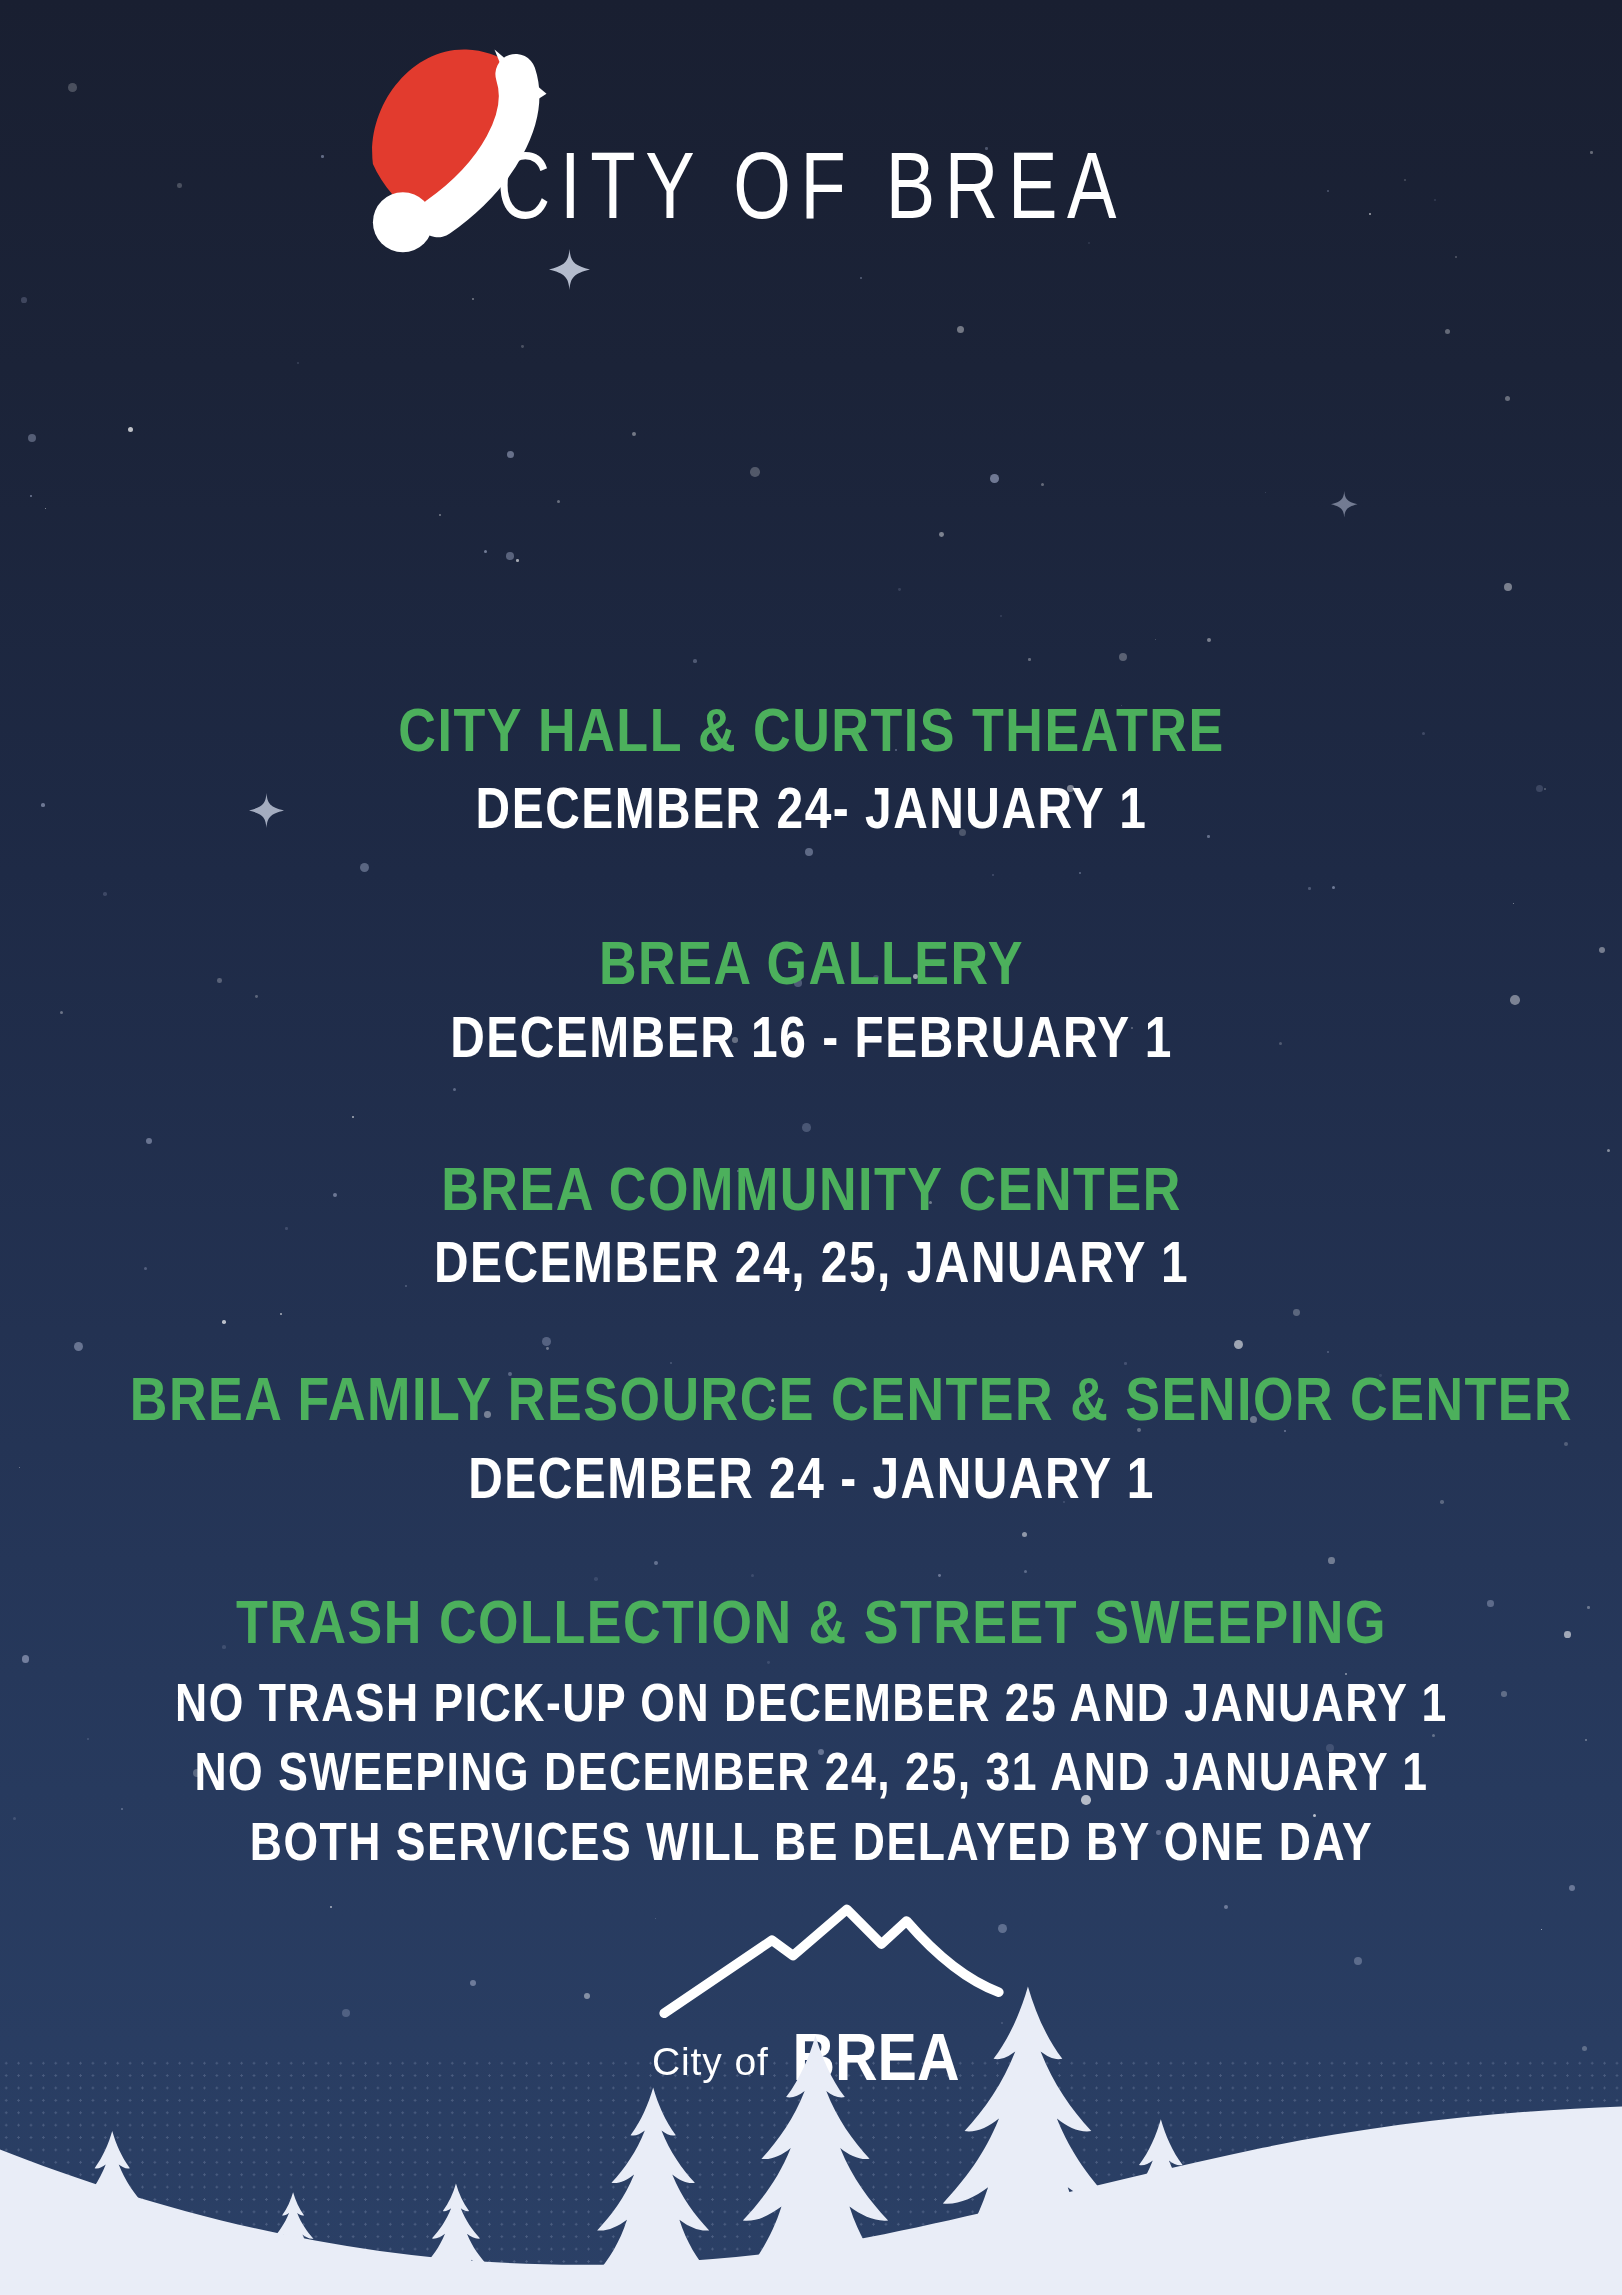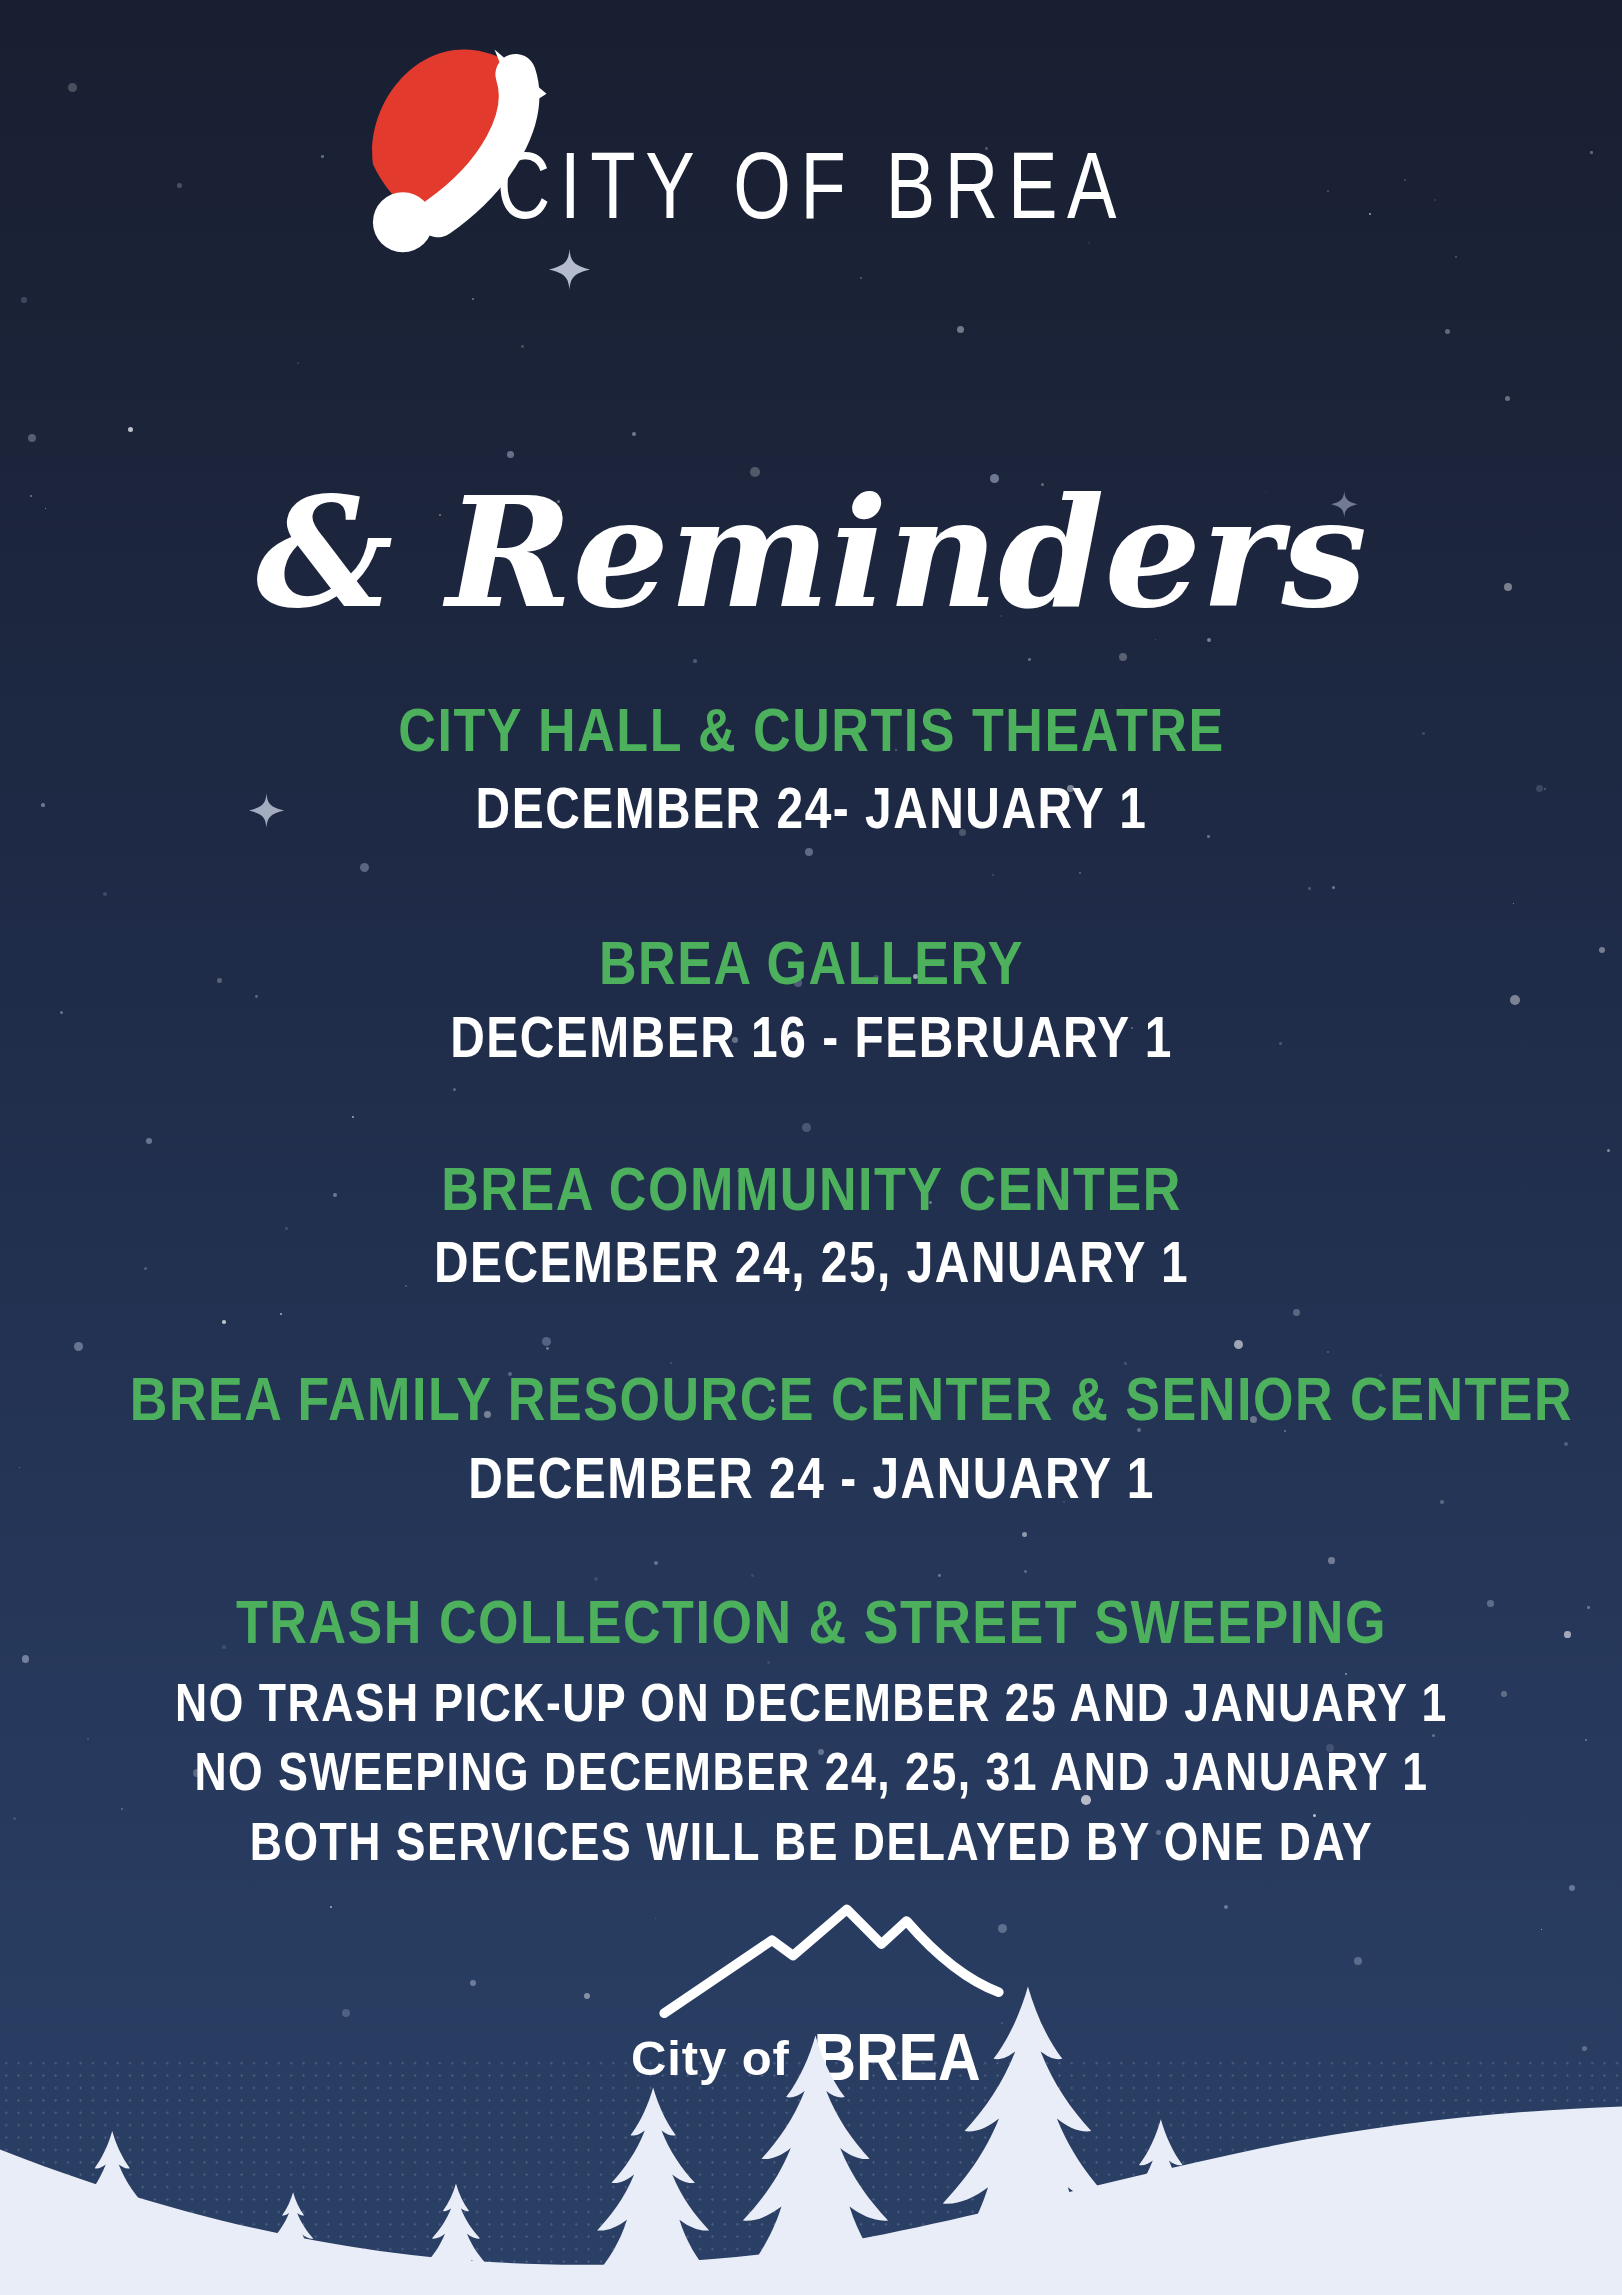--- a/index.html
+++ b/index.html
@@ -39,21 +39,21 @@
     position:absolute;left:0;right:0;z-index:3;text-align:center;
     color:#ffffff;font-weight:700;font-size:57px;line-height:1;
     letter-spacing:1.8px;white-space:nowrap;transform:scaleX(.84);
   }
   .body-line{font-size:53px;}
   .logo-mountain{position:absolute;left:50%;top:1896px;margin-left:-157px;width:353px;height:125px;z-index:3;}
   .logo-text{
     position:absolute;left:0;right:0;top:2018px;z-index:3;text-align:center;color:#fff;
     white-space:nowrap;
   }
-  .logo-prefix{font-size:49px;font-weight:700;letter-spacing:0.9px;vertical-align:baseline;}
+  .logo-prefix{font-size:39px;font-weight:400;letter-spacing:0.9px;vertical-align:baseline;}
   .logo-name{font-size:67px;font-weight:700;letter-spacing:0;display:inline-block;transform:scaleX(.88);margin-left:12.4px;vertical-align:-5.3px;}
   .trees{position:absolute;left:0;bottom:0;width:1623px;height:335px;z-index:5;}
 </style>
 </head>
 <body>
 
 <div class="poster">
 
   <div class="starfield">
       <span class="star" style="width: 7.8px; height: 7.8px; left: 1504px; top: 583px; background: rgb(255, 255, 255); opacity: 0.41;"></span>
@@ -222,21 +222,20 @@
 
   <svg class="hat" viewBox="0 0 212 244">
     <path d="M10,142 C2,78 52,10 116,12 C164,14 198,48 194,88 C193,98 186,108 177,115 L62,210 C42,188 20,166 10,142 Z" fill="#e23b2e"></path>
     <path d="M172,40 C188,88 152,154 84,202" fill="none" stroke="#ffffff" stroke-width="46" stroke-linecap="round"></path>
     <path d="M148,12 L207,62 L176,82 Z" fill="#ffffff"></path>
     <circle cx="44" cy="208" r="34" fill="#ffffff"></circle>
   </svg>
 
   <div class="brand">CITY OF BREA</div>
 
-  <div class="script-line script-2">&amp; Reminders</div>
 
   <div class="green-heading" style="top:699px">CITY HALL &amp; CURTIS THEATRE</div>
   <div class="date-line" style="top:780px">DECEMBER 24- JANUARY 1</div>
 
   <div class="green-heading" style="top:932px">BREA GALLERY</div>
   <div class="date-line" style="top:1009px">DECEMBER 16 - FEBRUARY 1</div>
 
   <div class="green-heading" style="top:1158px">BREA COMMUNITY CENTER</div>
   <div class="date-line" style="top:1234px">DECEMBER 24, 25, JANUARY 1</div>
 

